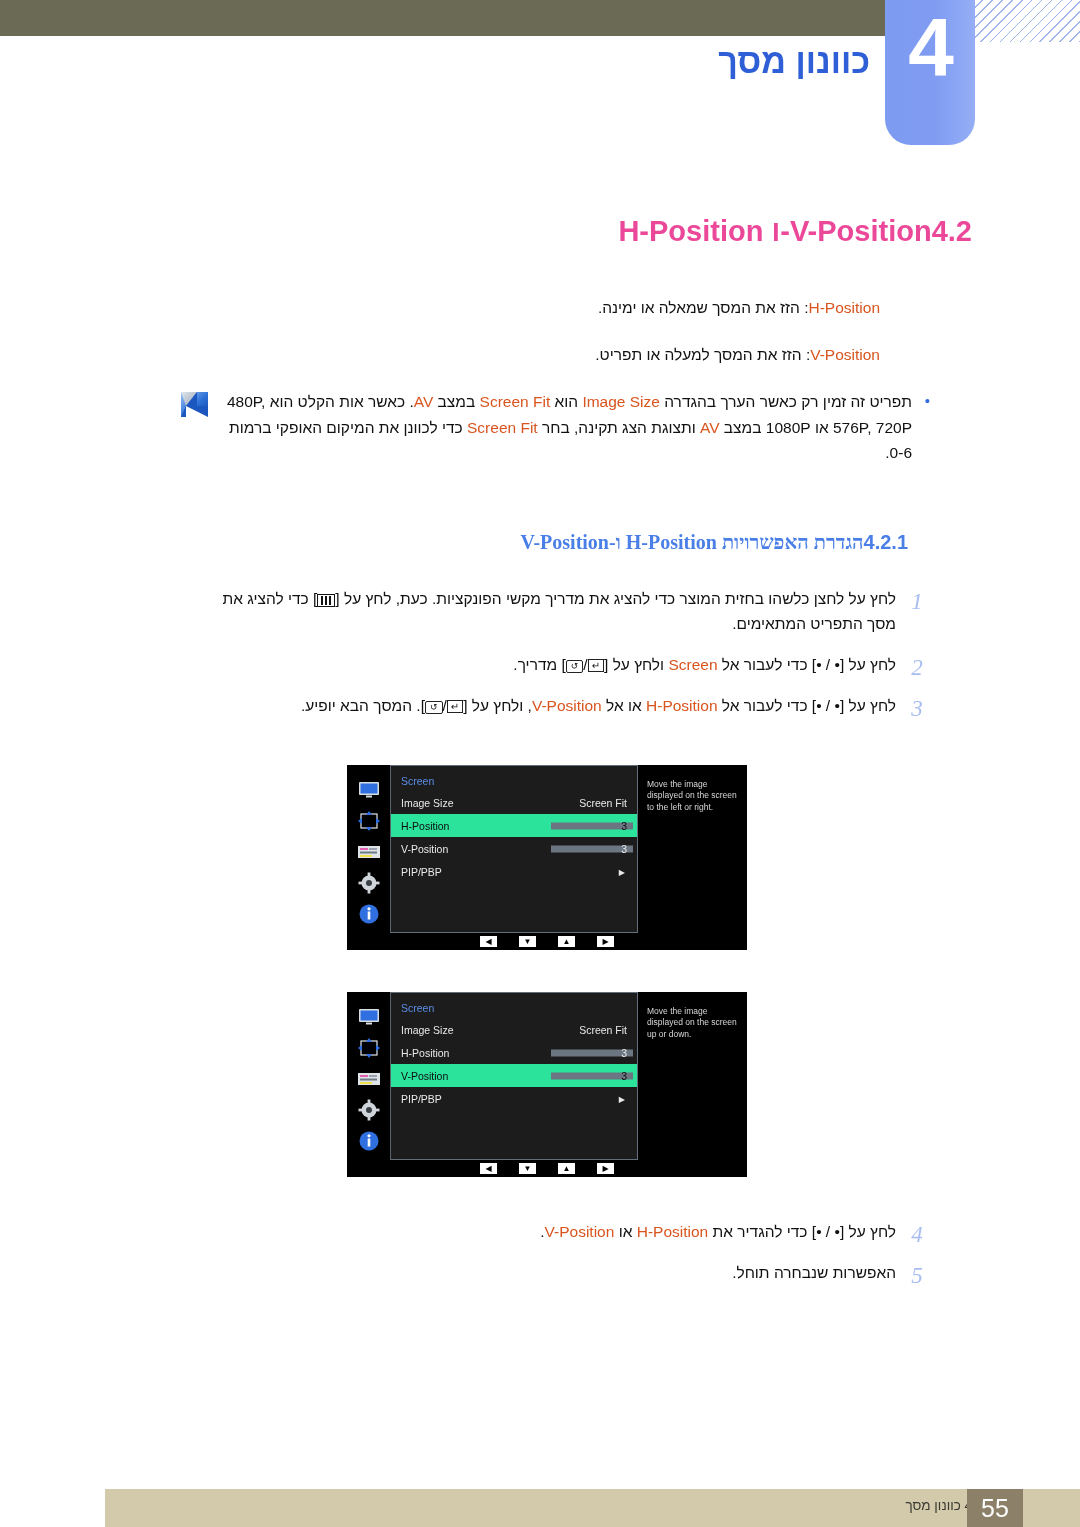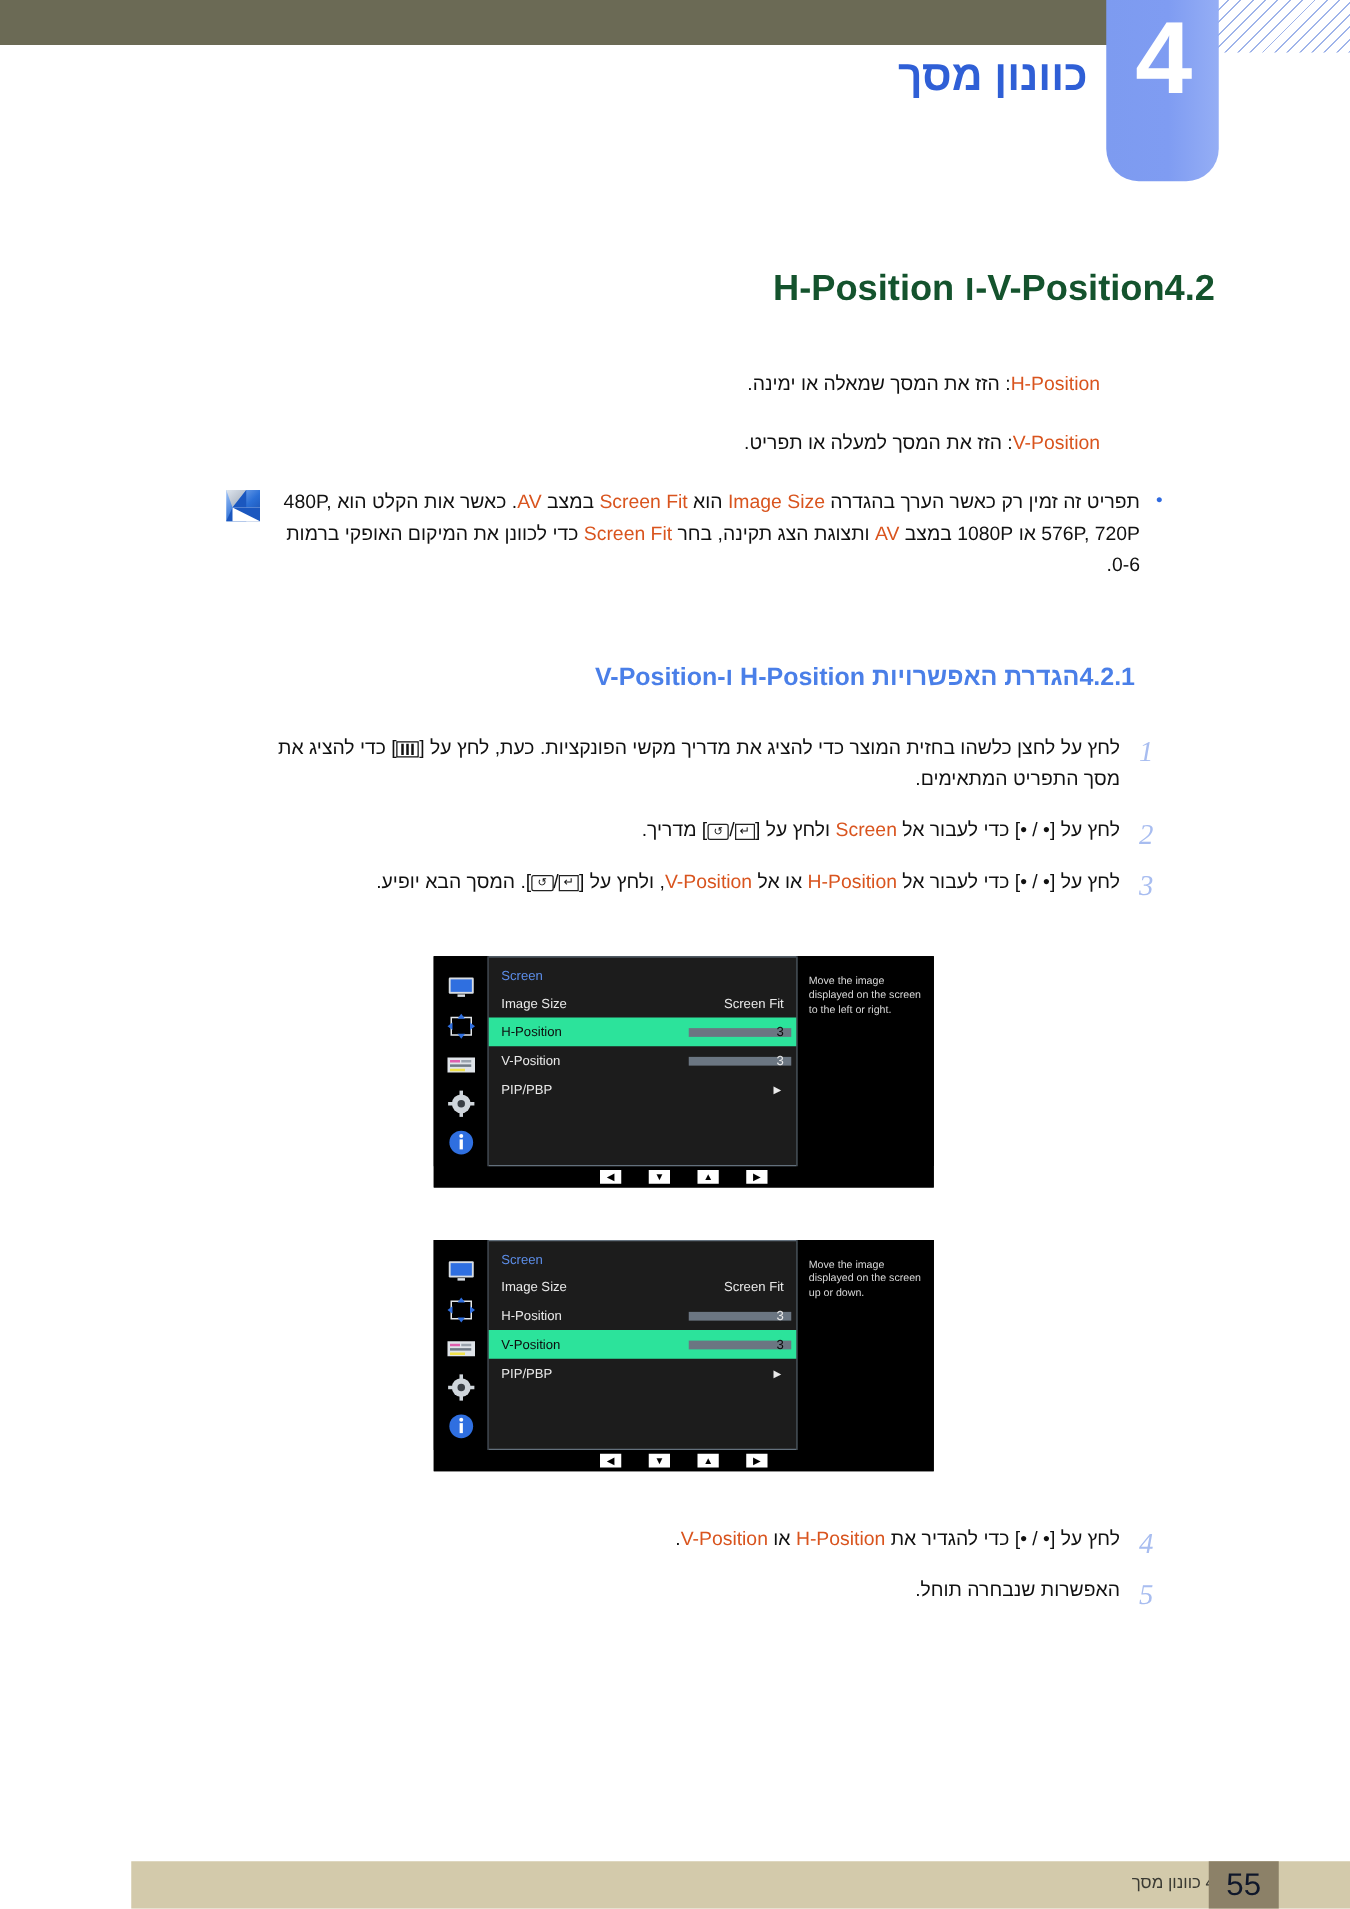--- a/index.html
+++ b/index.html
@@ -71,21 +71,21 @@
     font-weight: bold;
     white-space: nowrap;
   }
 
   
   .section-title {
     position: absolute;
     right: 82px;
     top: 215px;
     font-size: 29px;
-    color: #14532d;
+    color: #ec4899;
     font-weight: bold;
     white-space: nowrap;
     direction: rtl;
   }
   .section-title .secnum {
     display: inline-block;
     margin-right: 26px;
   }
   .section-title .sectext { direction: ltr; display: inline-block; }
 
@@ -144,21 +144,21 @@
     position: absolute;
     right: 150px;
     top: 531px;
     font-size: 20px;
     color: #4a7fe8;
     font-weight: bold;
     white-space: nowrap;
     direction: rtl;
   }
   .subsection-title .subnum { display: inline-block; margin-right: 22px; }
-  .subsection-title .subtext { direction: rtl; display: inline-block; }
+  .subsection-title .subtext { direction: rtl; display: inline-block; font-family: Liberation Serif, serif; }
 
   
   .steps {
     position: absolute;
     right: 150px;
     top: 586px;
     width: 740px;
     direction: rtl;
   }
   .step {
@@ -358,21 +358,21 @@
     height: 38px;
     background: #d3caab;
   }
   .footer-page {
     position: absolute;
     left: 967px;
     top: 1489px;
     width: 56px;
     height: 38px;
     background: #8c8168;
-    color: #0f172a;
+    color: #ffffff;
     font-size: 25px;
     display: flex;
     align-items: center;
     justify-content: center;
   }
   .footer-text {
     position: absolute;
     right: 108px;
     top: 1498px;
     font-size: 13.5px;

